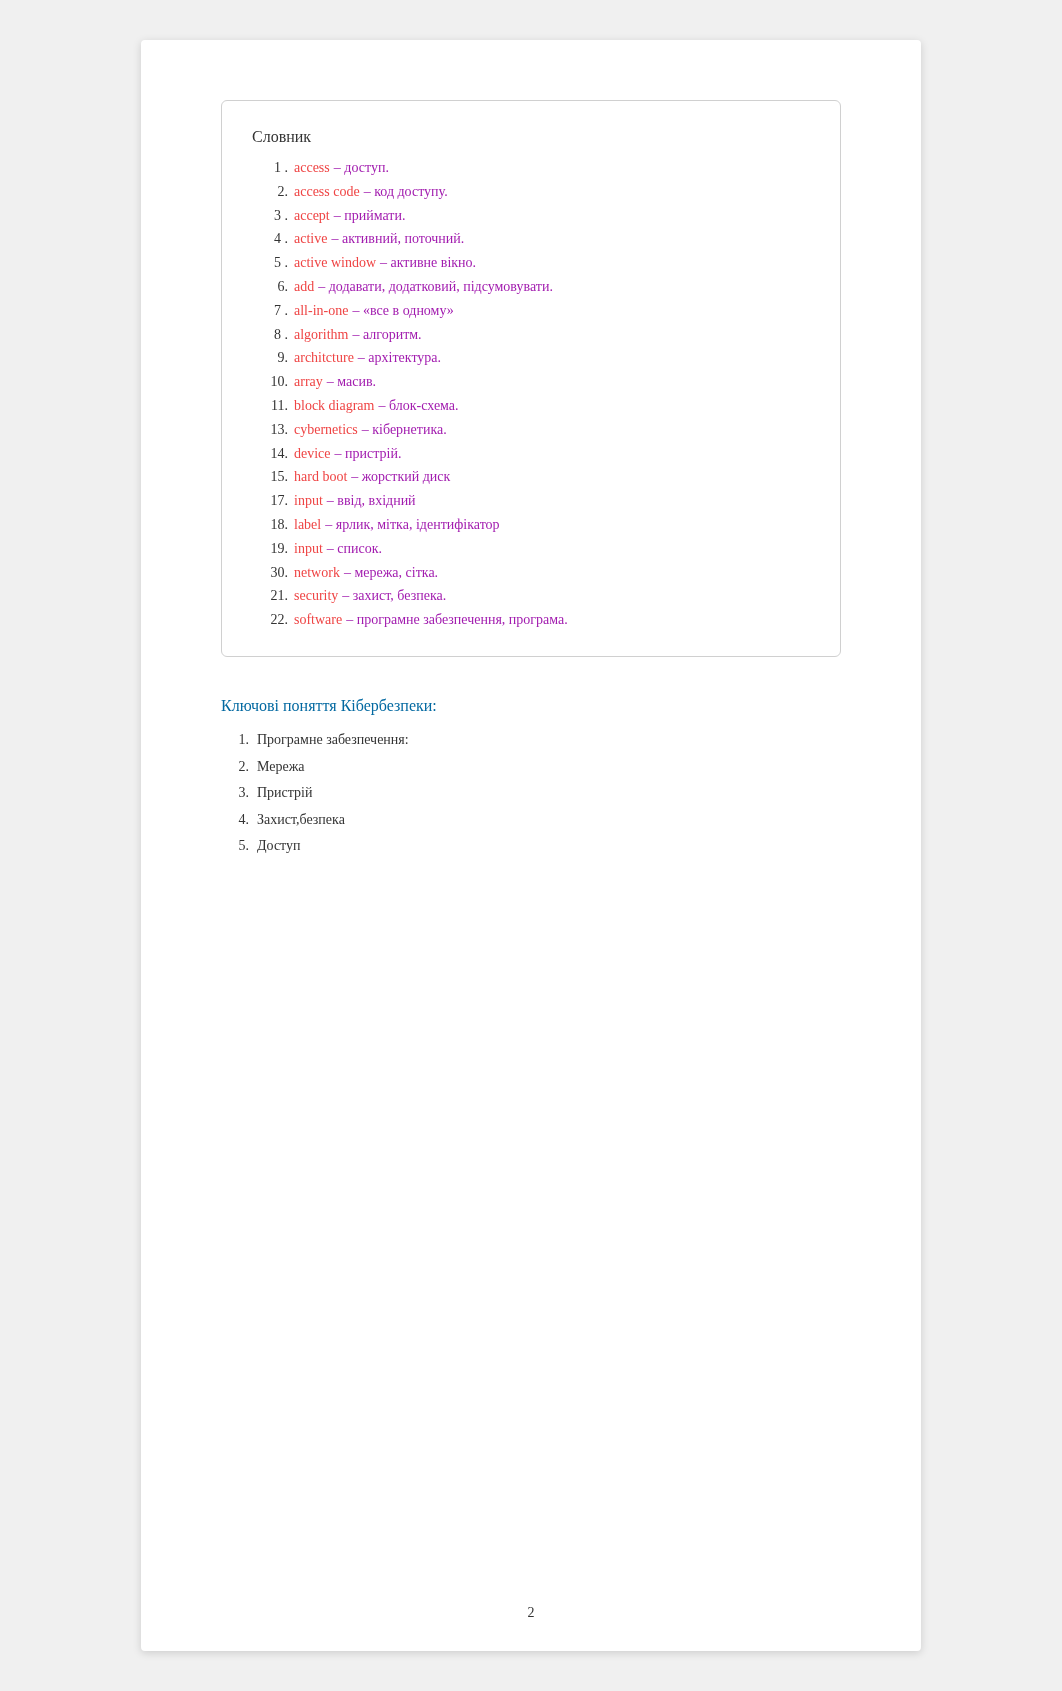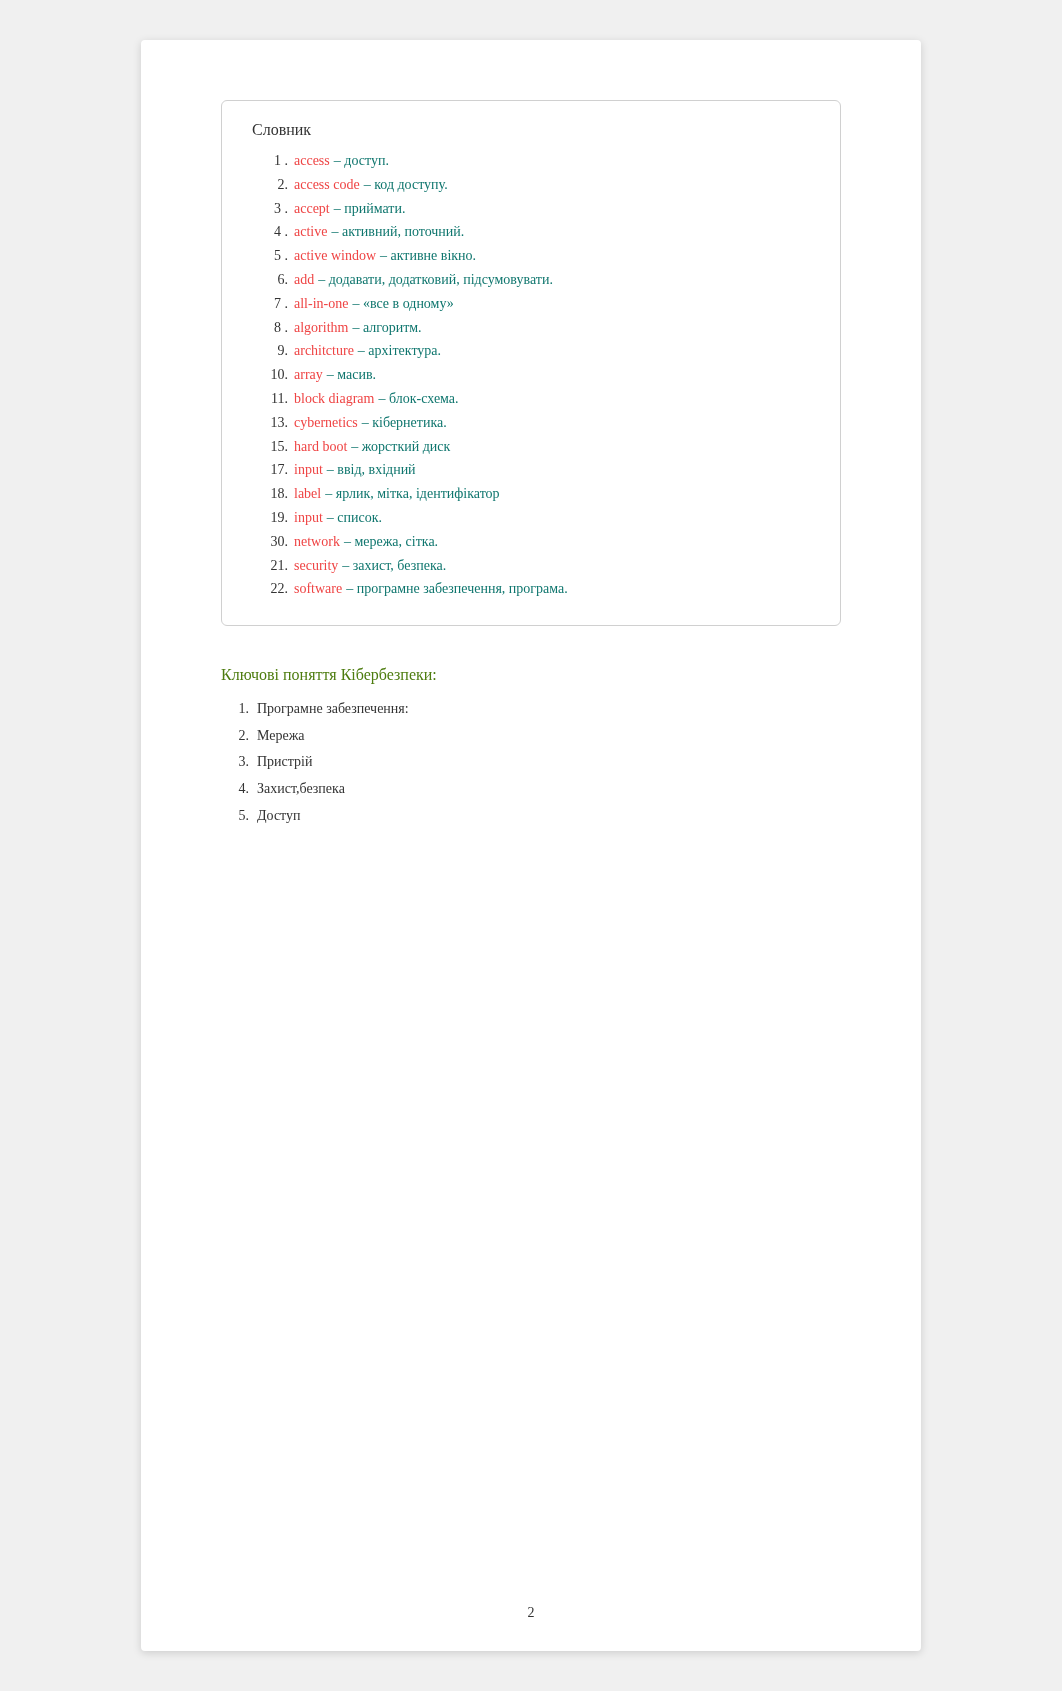--- a/index.html
+++ b/index.html
@@ -33,20 +33,21 @@
       border-radius: 6px;
       padding: 20px 30px 24px 30px;
       margin-bottom: 40px;
     }
 
     .section-title {
       font-size: 16px;
       color: #333;
       margin-bottom: 10px;
       font-weight: normal;
+      margin-top: 7px;
     }
 
     .dict-list {
       list-style: none;
       padding: 0;
     }
 
     .dict-list li {
       font-size: 14px;
       color: #333;
@@ -61,26 +62,26 @@
       margin-right: 6px;
       color: #333;
     }
 
     .dict-list li .term {
       color: #ef4444;
       margin-right: 4px;
     }
 
     .dict-list li .definition {
-      color: #0f766e;
+      color: #a21caf;
     }
 
     .section2-title {
       font-size: 16px;
-      color: #4d7c0f;
+      color: #0369a1;
       margin-bottom: 12px;
       font-weight: normal;
     }
 
     .concepts-list {
       list-style: none;
       padding: 0;
     }
 
     .concepts-list li {
@@ -168,20 +169,25 @@
           <span class="num">11.</span>
           <span class="term">block diagram</span>
           <span class="definition"> – блок-схема.</span>
         </li>
         <li>
           <span class="num">13.</span>
           <span class="term">cybernetics</span>
           <span class="definition"> – кібернетика.</span>
         </li>
         <li>
+          <span class="num">14.</span>
+          <span class="term">device</span>
+          <span class="definition"> – пристрій.</span>
+        </li>
+        <li>
           <span class="num">15.</span>
           <span class="term">hard boot</span>
           <span class="definition"> – жорсткий диск</span>
         </li>
         <li>
           <span class="num">17.</span>
           <span class="term">input</span>
           <span class="definition"> – ввід, вхідний</span>
         </li>
         <li>

